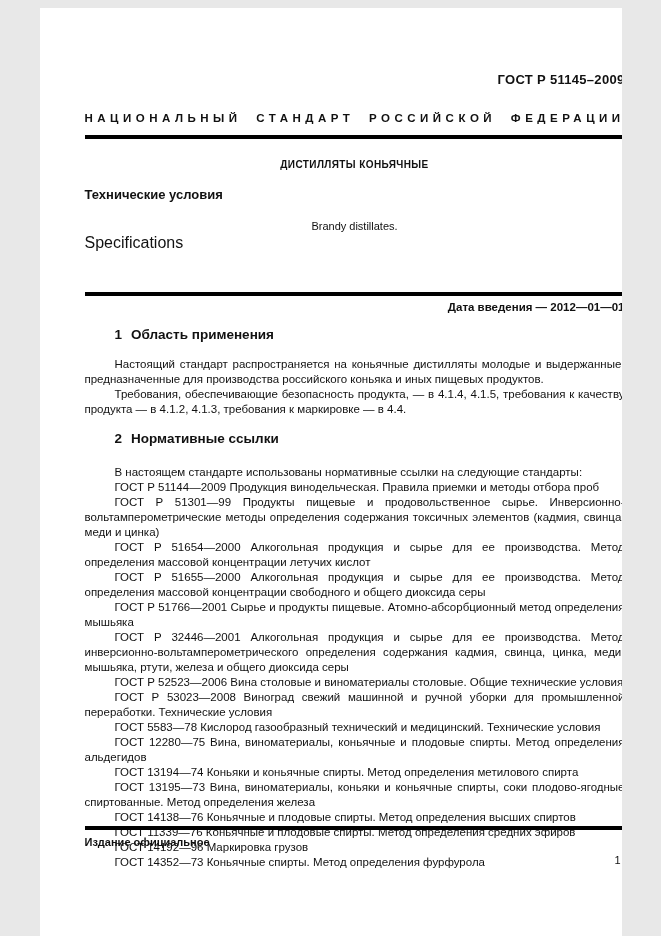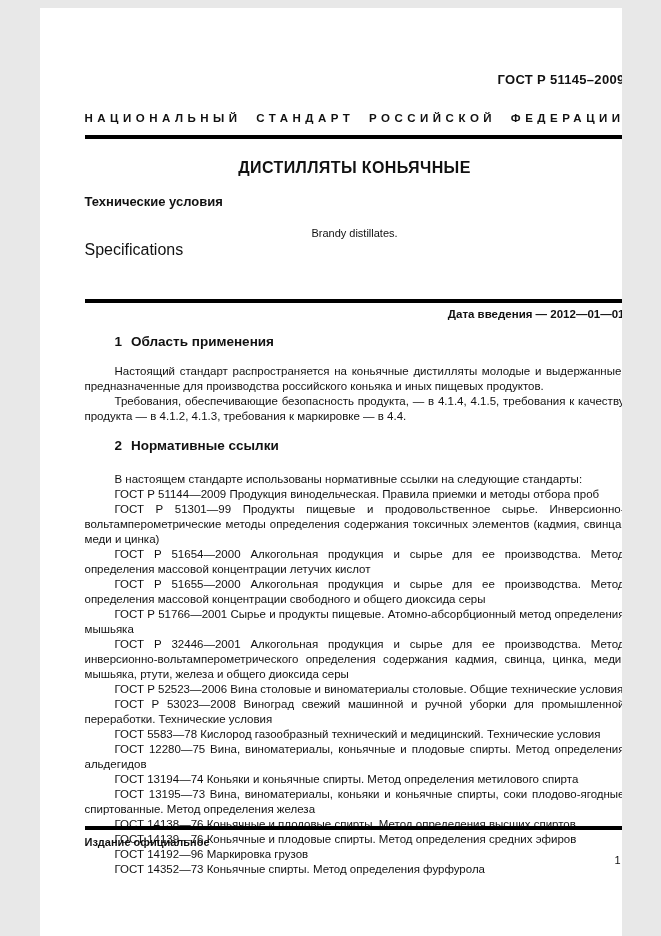--- a/index.html
+++ b/index.html
@@ -38,21 +38,21 @@
   }
   .rule-thick {
     height: 4px;
     background: #000;
     margin-top: 11px;
   }
   .doc-title {
     margin-top: 20px;
     text-align: center;
     font-weight: bold;
-    font-size: 16px;
+    font-size: 10px;
     letter-spacing: 0.4px;
   }
   .doc-subtitle {
     margin-top: 17px;
     text-align: left;
     font-weight: bold;
     font-size: 13px;
   }
   .doc-title-en {
     margin-top: 18px;
@@ -152,21 +152,21 @@
       <p>ГОСТ Р 51655—2000 Алкогольная продукция и сырье для ее производства. Метод определения массовой концентрации свободного и общего диоксида серы</p>
       <p>ГОСТ Р 51766—2001 Сырье и продукты пищевые. Атомно-абсорбционный метод определения мышьяка</p>
       <p>ГОСТ Р 32446—2001 Алкогольная продукция и сырье для ее производства. Метод инверсионно-вольтамперометрического определения содержания кадмия, свинца, цинка, меди, мышьяка, ртути, железа и общего диоксида серы</p>
       <p>ГОСТ Р 52523—2006 Вина столовые и виноматериалы столовые. Общие технические условия</p>
       <p>ГОСТ Р 53023—2008 Виноград свежий машинной и ручной уборки для промышленной переработки. Технические условия</p>
       <p>ГОСТ 5583—78 Кислород газообразный технический и медицинский. Технические условия</p>
       <p>ГОСТ 12280—75 Вина, виноматериалы, коньячные и плодовые спирты. Метод определения альдегидов</p>
       <p>ГОСТ 13194—74 Коньяки и коньячные спирты. Метод определения метилового спирта</p>
       <p>ГОСТ 13195—73 Вина, виноматериалы, коньяки и коньячные спирты, соки плодово-ягодные спиртованные. Метод определения железа</p>
       <p>ГОСТ 14138—76 Коньячные и плодовые спирты. Метод определения высших спиртов</p>
-      <p>ГОСТ 14139—76 Коньячные и плодовые спирты. Метод определения средних эфиров</p>
+      <p>ГОСТ 11339—76 Коньячные и плодовые спирты. Метод определения средних эфиров</p>
       <p>ГОСТ 14192—96 Маркировка грузов</p>
       <p>ГОСТ 14352—73 Коньячные спирты. Метод определения фурфурола</p>
     </div>
 
   </div>
 
   <div class="footer-rule"></div>
   <div class="official">Издание официальное</div>
   <div class="page-number">1</div>
 </div>

